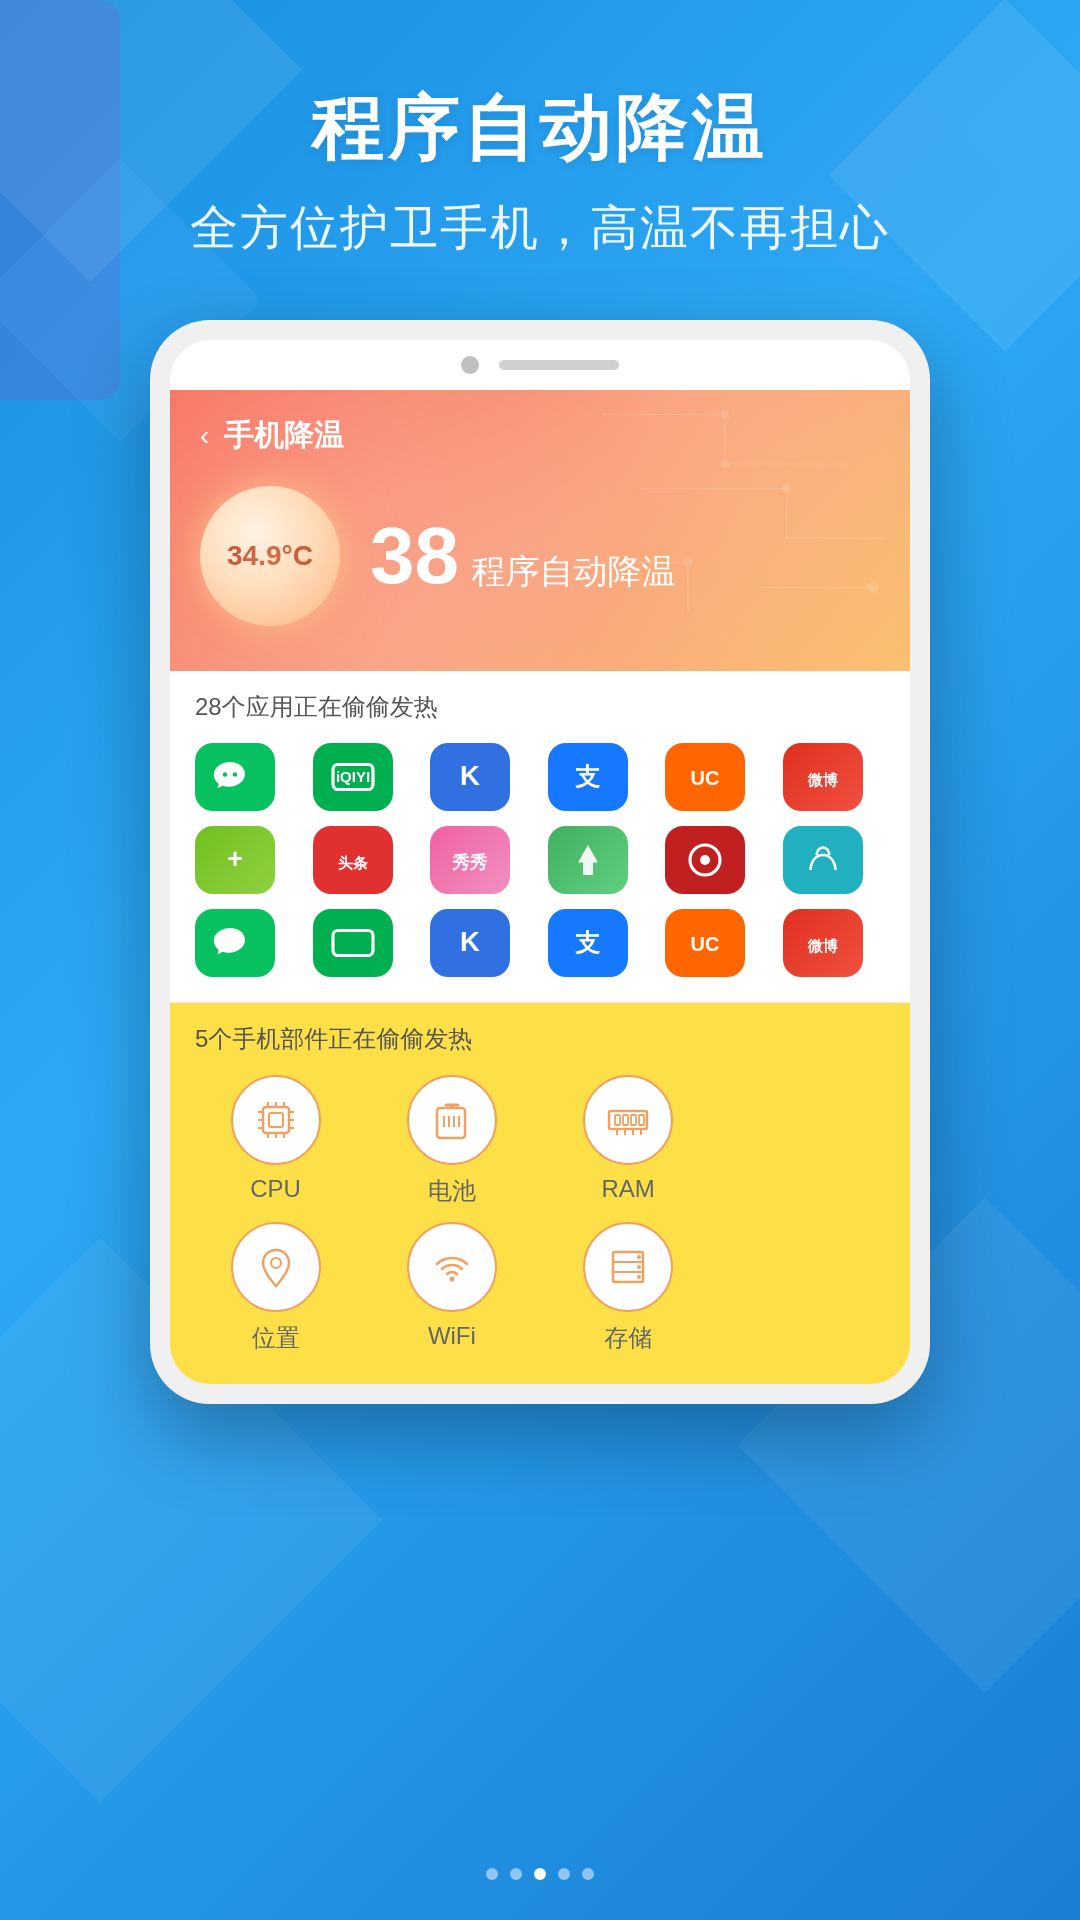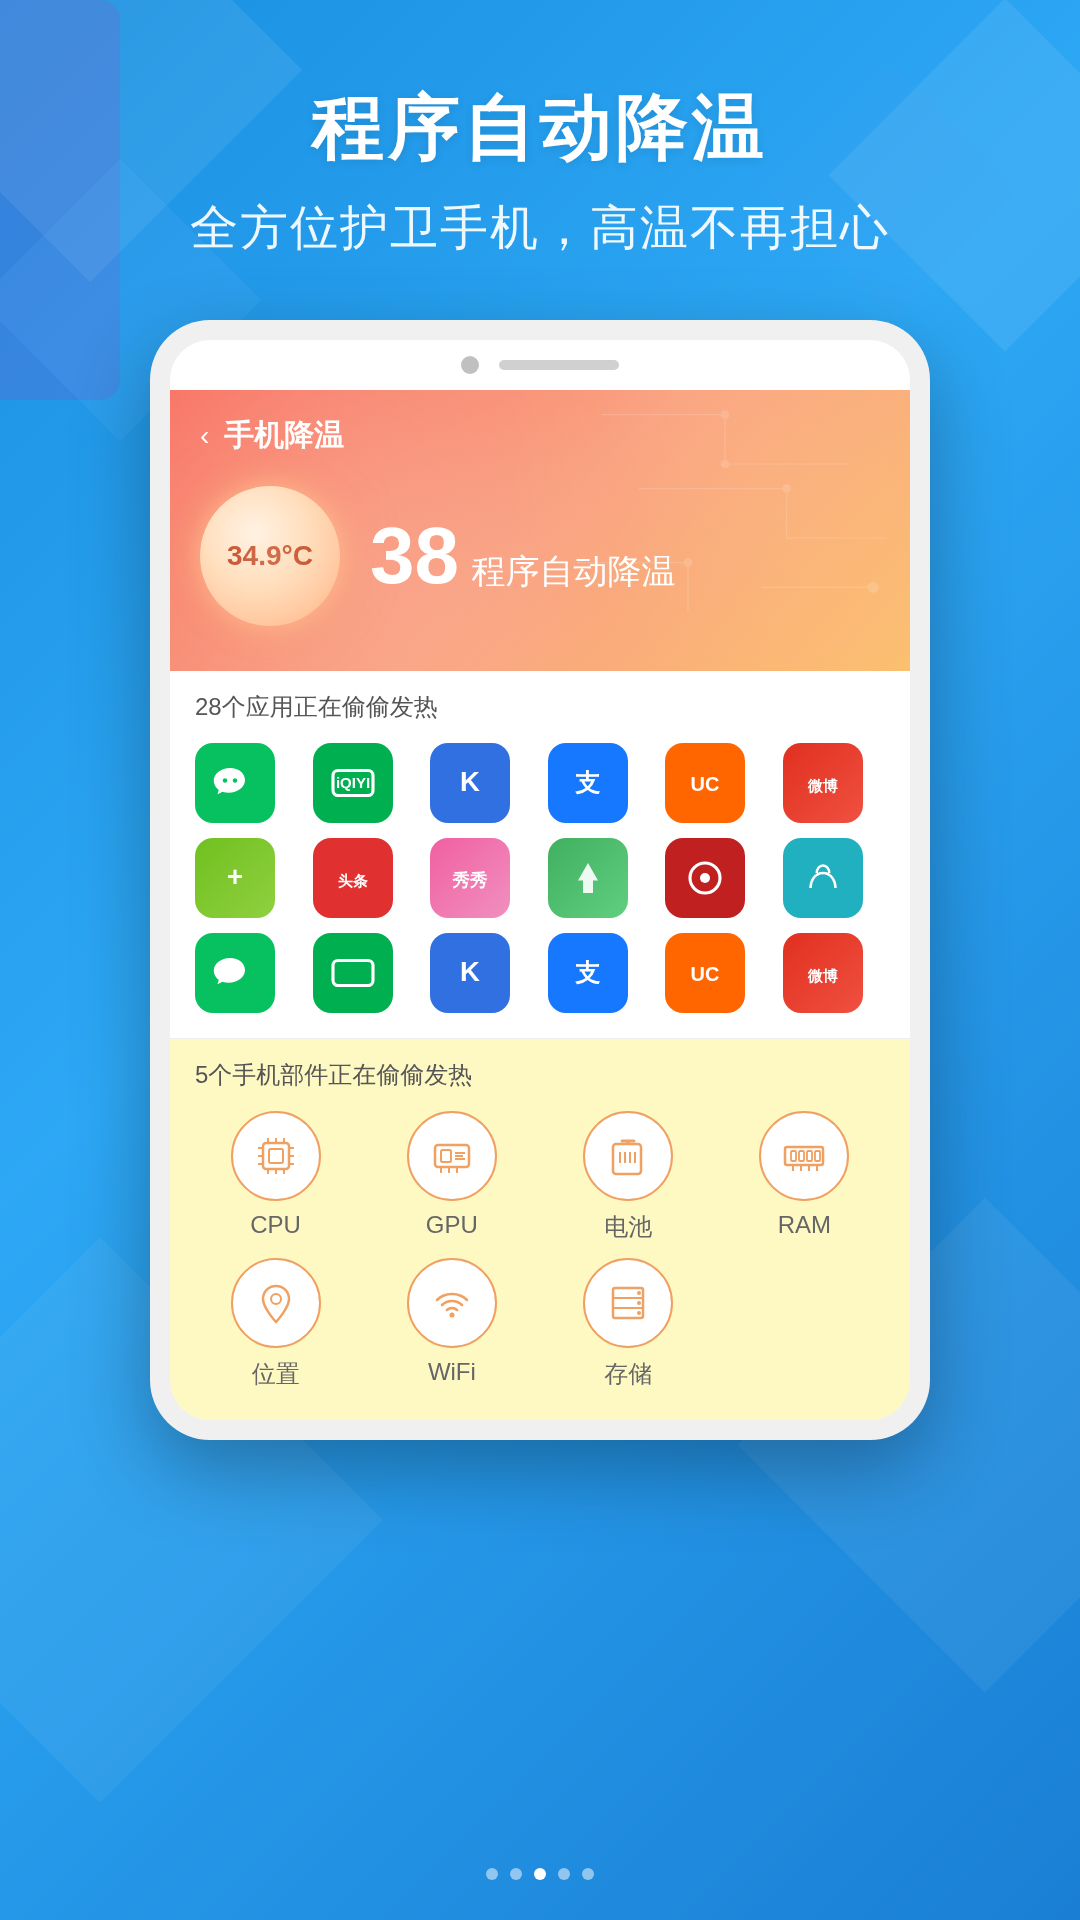--- a/index.html
+++ b/index.html
@@ -206,21 +206,21 @@
       margin-bottom: 20px;
     }
     .app-grid {
       display: grid;
       grid-template-columns: repeat(6, 1fr);
       gap: 15px;
       margin-bottom: 5px;
     }
     .app-icon {
       width: 80px;
-      height: 80px;
+      height: 68px;
       border-radius: 18px;
       display: flex;
       align-items: center;
       justify-content: center;
       font-size: 32px;
       color: #fff;
       font-weight: 700;
       overflow: hidden;
     }
     
@@ -232,21 +232,21 @@
     .icon-weibo { background: linear-gradient(135deg, #e03020, #f05040); }
     .icon-360 { background: linear-gradient(135deg, #70C020, #90D040); }
     .icon-toutiao { background: #E03030; }
     .icon-meitu { background: linear-gradient(135deg, #f060a0, #f090c0); }
     .icon-maps { background: linear-gradient(135deg, #40B060, #60D080); }
     .icon-netease { background: #C02020; }
     .icon-camel { background: #20B0C0; }
 
     
     .component-section {
-      background: #fef9c3;
+      background: #fde047;
       padding: 20px 25px;
       border-top: 1px solid #eee;
     }
     .component-grid {
       display: grid;
       grid-template-columns: repeat(4, 1fr);
       gap: 15px;
       margin-top: 20px;
     }
     .component-item {
@@ -496,35 +496,20 @@
                 <line x1="7" y1="25" x2="12" y2="25" stroke="#f0a060" stroke-width="2"></line>
                 <line x1="7" y1="33" x2="12" y2="33" stroke="#f0a060" stroke-width="2"></line>
                 <line x1="38" y1="17" x2="43" y2="17" stroke="#f0a060" stroke-width="2"></line>
                 <line x1="38" y1="25" x2="43" y2="25" stroke="#f0a060" stroke-width="2"></line>
                 <line x1="38" y1="33" x2="43" y2="33" stroke="#f0a060" stroke-width="2"></line>
               </svg>
             </div>
             <span class="component-label">CPU</span>
           </div>
 
-          <div class="component-item">
-            <div class="component-icon-circle">
-              <svg viewBox="0 0 50 50" width="50" height="50">
-                <rect x="8" y="14" width="34" height="22" rx="3" fill="none" stroke="#f0a060" stroke-width="2.5"></rect>
-                <rect x="14" y="19" width="10" height="12" rx="1.5" fill="none" stroke="#f0a060" stroke-width="2"></rect>
-                <line x1="28" y1="22" x2="38" y2="22" stroke="#f0a060" stroke-width="2"></line>
-                <line x1="28" y1="25" x2="36" y2="25" stroke="#f0a060" stroke-width="2"></line>
-                <line x1="28" y1="28" x2="38" y2="28" stroke="#f0a060" stroke-width="2"></line>
-                <line x1="14" y1="36" x2="14" y2="42" stroke="#f0a060" stroke-width="2"></line>
-                <line x1="22" y1="36" x2="22" y2="42" stroke="#f0a060" stroke-width="2"></line>
-                <line x1="30" y1="36" x2="30" y2="42" stroke="#f0a060" stroke-width="2"></line>
-              </svg>
-            </div>
-            <span class="component-label">GPU</span>
-          </div>
 
           <div class="component-item">
             <div class="component-icon-circle">
               <svg viewBox="0 0 50 50" width="50" height="50">
                 <rect x="10" y="13" width="28" height="30" rx="3" fill="none" stroke="#f0a060" stroke-width="2.5"></rect>
                 <line x1="19" y1="10" x2="31" y2="10" stroke="#f0a060" stroke-width="3" stroke-linecap="round"></line>
                 <line x1="25" y1="10" x2="25" y2="13" stroke="#f0a060" stroke-width="3"></line>
                 <line x1="17" y1="21" x2="17" y2="32" stroke="#f0a060" stroke-width="2"></line>
                 <line x1="22" y1="21" x2="22" y2="32" stroke="#f0a060" stroke-width="2"></line>
                 <line x1="27" y1="21" x2="27" y2="32" stroke="#f0a060" stroke-width="2"></line>

